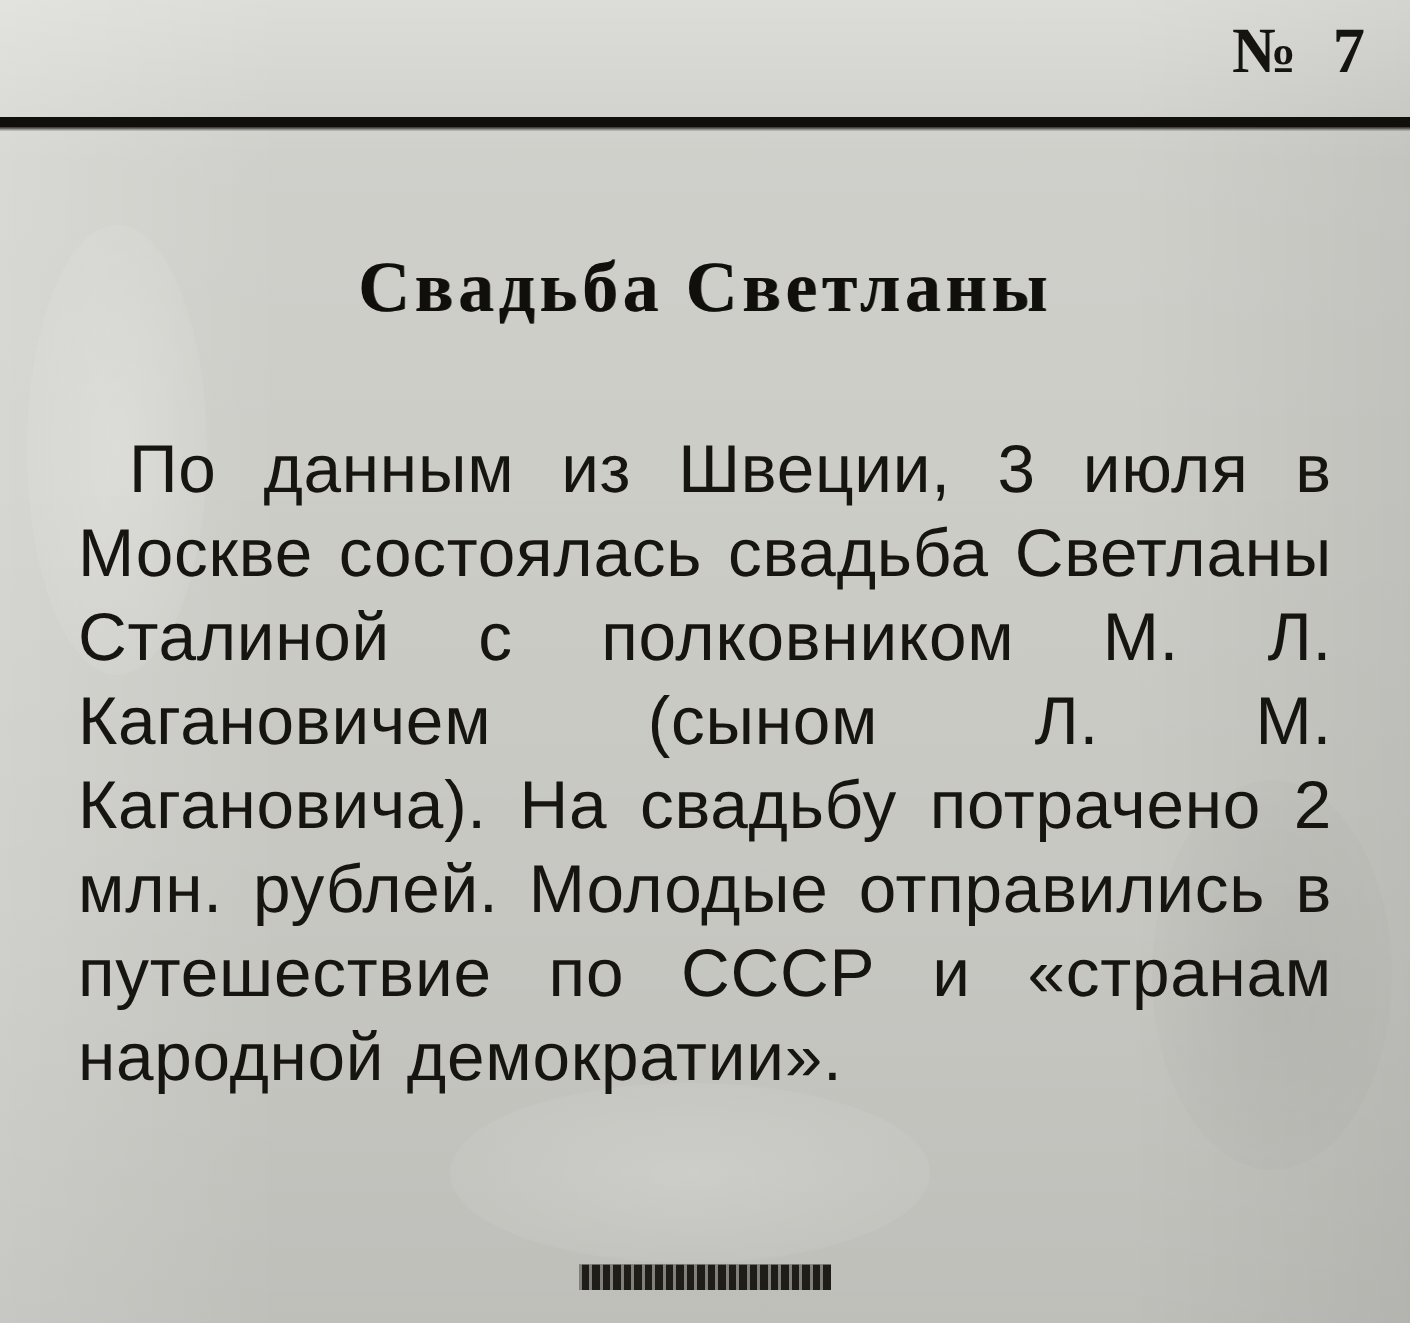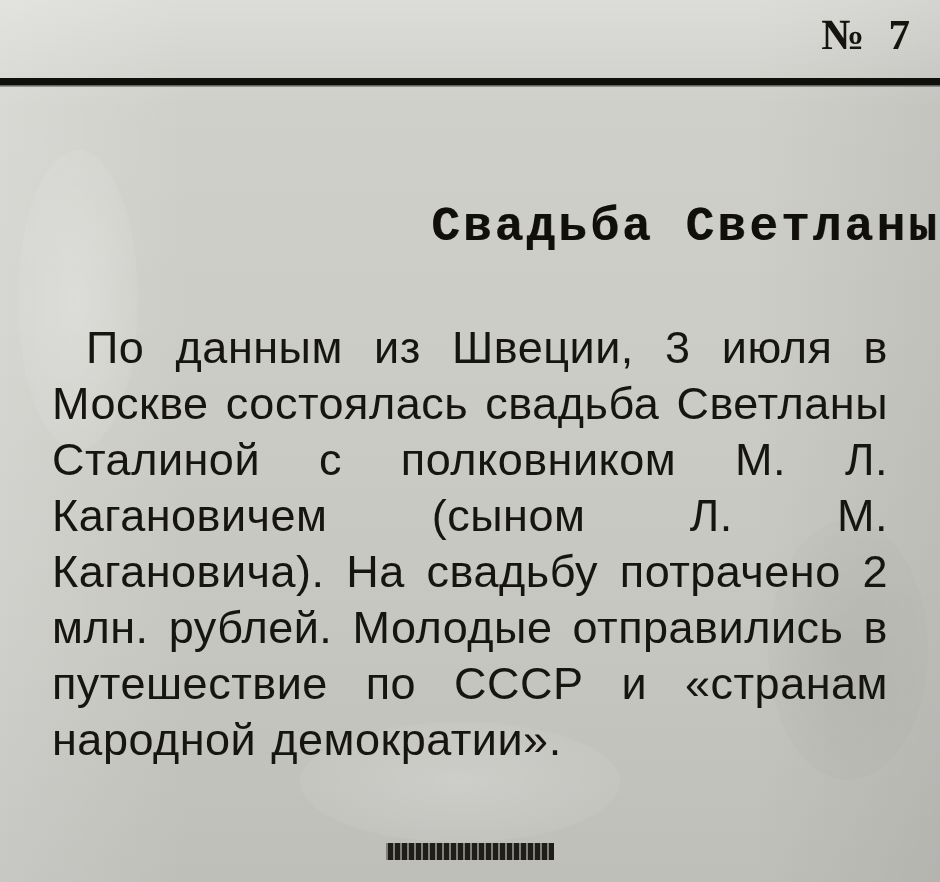--- a/index.html
+++ b/index.html
@@ -62,27 +62,27 @@
   }
 
   .article {
     position: absolute;
     left: 0;
     right: 0;
     top: 92px;
   }
 
   .headline {
-    text-align: right;
+    text-align: center;
     font-size: 48px;
     font-weight: 700;
     letter-spacing: 3px;
     color: #100f0b;
-    margin-top: 108px;
-    font-family: Liberation Mono, monospace;
+    margin-top: 72px;
+    font-family: Liberation Serif, serif;
     text-shadow: 0.5px 0 0 rgba(20,20,15,0.6);
   }
 
   .body-col {
     width: 836px;
     margin: 0 auto;
     padding-top: 34px;
   }
 
   p.para {

